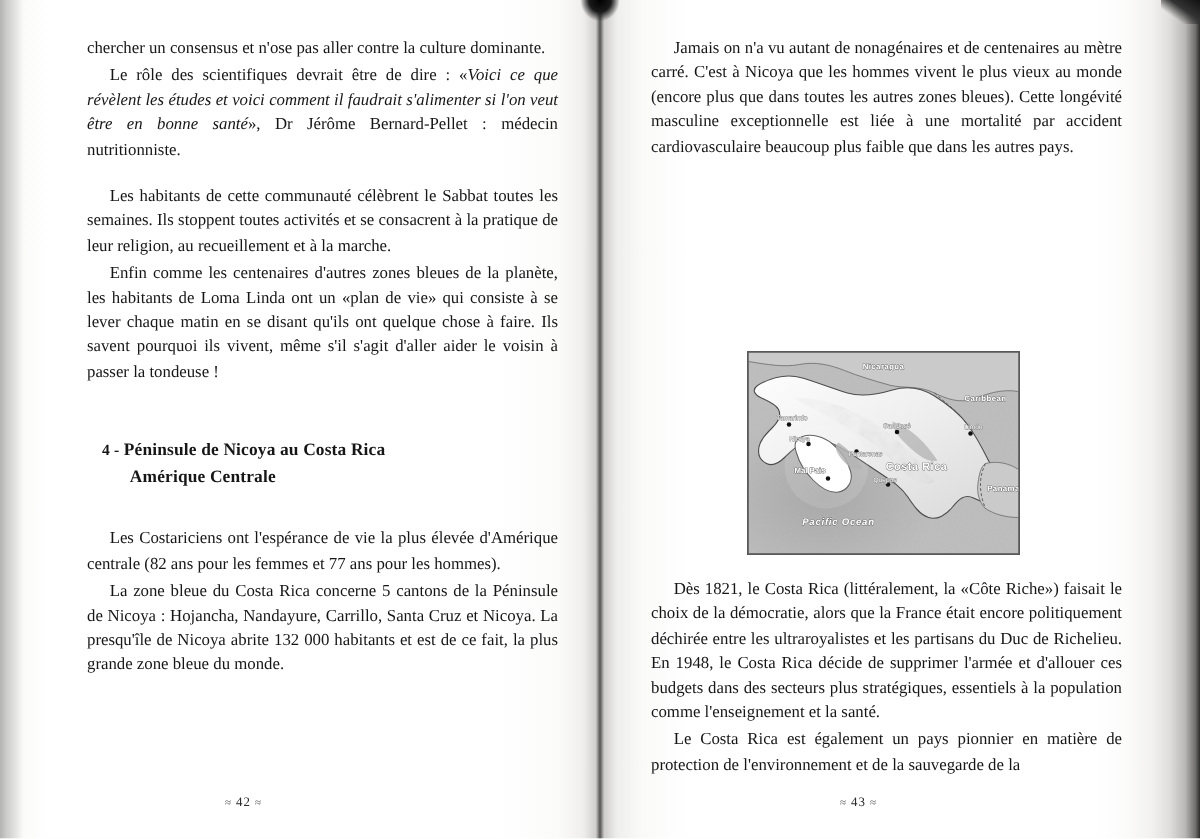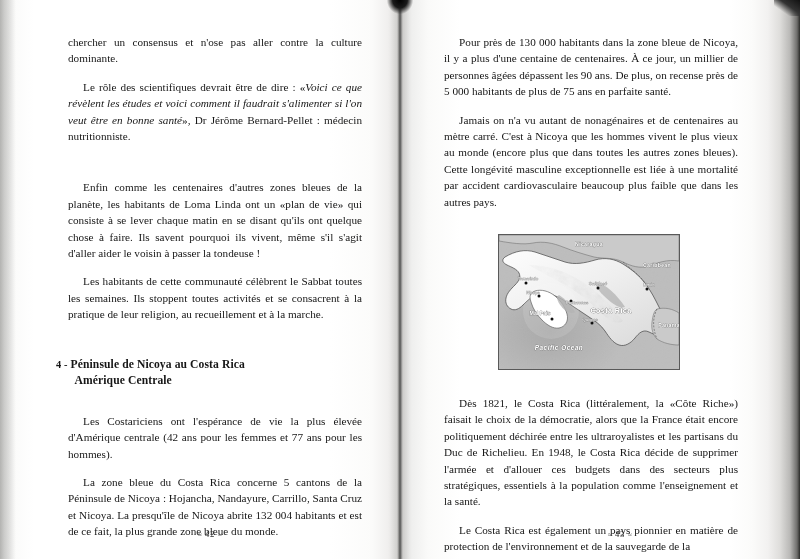--- a/index.html
+++ b/index.html
@@ -57,44 +57,43 @@
     line-height:16.4px;
     color:#161616;
     text-align:justify;
     text-justify:inter-word;
     hyphens:none;
     -webkit-font-smoothing:antialiased;
   }
   .col.left{ left:56px; top:22px; width:318px; }
   .col.right{ left:432px; top:22px; width:318px; }
 
-  p{margin:12px;}
+  p{margin:2px;}
   p.indent{text-indent:1.35em;}
   p.noindent{text-indent:0;}
   .gap{height:11px;}
   .ital{font-style:italic;}
 
   h2.section{
     font-size:11.6px;
     font-weight:bold;
     line-height:16.5px;
-    margin:0;
+    margin:12px;
     text-align:left;
     letter-spacing:.1px;
   }
   h2.section .line2{ display:block; padding-left:1.6em; }
   h2.section .num{ font-size:10.4px; }
 
   
   .folio{
     position:absolute;
     font-size:8.6px;
     color:#2a2a2a;
     letter-spacing:.6px;
-    text-align:center;
     white-space:nowrap;
   }
   .folio.left{ left:150px; top:529px; width:120px; }
   .folio.right{ left:560px; top:529px; width:120px; }
   .folio .orn{ font-size:7.4px; color:#555; }
 
   
   .map-wrap{
     position:absolute; left:498px; top:234px; width:180px; height:134px;
     border:1px solid #5a5a58;
@@ -131,46 +130,45 @@
   <div class="edge-left"></div>
 
   <div class="col left">
 
     <p class="noindent">chercher un consensus et n'ose pas aller contre la culture dominante.</p>
 
     <p class="indent"><span>Le rôle des scientifiques devrait être de dire : «</span><span class="ital">Voici ce que révèlent les études et voici comment il faudrait s'alimenter si l'on veut être en bonne santé</span><span>», Dr Jérôme Bernard-Pellet : médecin nutritionniste.</span></p>
 
     <div class="gap"></div>
 
+    <p class="indent">Les habitants de cette communauté célèbrent le Sabbat toutes les semaines. Ils stoppent toutes activités et se consacrent à la pratique de leur religion, au recueillement et à la marche.</p>
     <p class="indent">Enfin comme les centenaires d'autres zones bleues de la planète, les habitants de Loma Linda ont un «plan de vie» qui consiste à se lever chaque matin en se disant qu'ils ont quelque chose à faire. Ils savent pourquoi ils vivent, même s'il s'agit d'aller aider le voisin à passer la tondeuse !</p>
-    <p class="indent">Les habitants de cette communauté célèbrent le Sabbat toutes les semaines. Ils stoppent toutes activités et se consacrent à la pratique de leur religion, au recueillement et à la marche.</p>
 
     <div class="gap"></div>
     <div class="gap"></div>
 
     <h2 class="section">
       <span class="num">4 -</span>
       <span>Péninsule de Nicoya au Costa Rica</span>
       <span class="line2">Amérique Centrale</span>
     </h2>
 
     <div class="gap"></div>
 
-    <p class="indent">Les Costariciens ont l'espérance de vie la plus élevée d'Amérique centrale (42 ans pour les femmes et 77 ans pour les hommes).</p>
-    <p class="indent">La zone bleue du Costa Rica concerne 5 cantons de la Péninsule de Nicoya : Hojancha, Nandayure, Carrillo, Santa Cruz et Nicoya. La presqu'île de Nicoya abrite 132 004 habitants et est de ce fait, la plus grande zone bleue du monde.</p>
+    <p class="indent">Les Costariciens ont l'espérance de vie la plus élevée d'Amérique centrale (82 ans pour les femmes et 77 ans pour les hommes).</p>
+    <p class="indent">La zone bleue du Costa Rica concerne 5 cantons de la Péninsule de Nicoya : Hojancha, Nandayure, Carrillo, Santa Cruz et Nicoya. La presqu'île de Nicoya abrite 132 000 habitants et est de ce fait, la plus grande zone bleue du monde.</p>
   </div>
 
   <div class="folio left">
     <span class="orn">≈</span>
     <span>42</span>
     <span class="orn">≈</span>
   </div>
 
   <div class="col right">
-    <p class="indent">Pour près de 130 000 habitants dans la zone bleue de Nicoya, il y a plus d'une centaine de centenaires. À ce jour, un millier de personnes âgées dépassent les 90 ans. De plus, on recense près de 5 000 habitants de plus de 75 ans en parfaite santé.</p>
     <p class="indent">Jamais on n'a vu autant de nonagénaires et de centenaires au mètre carré. C'est à Nicoya que les hommes vivent le plus vieux au monde (encore plus que dans toutes les autres zones bleues). Cette longévité masculine exceptionnelle est liée à une mortalité par accident cardiovasculaire beaucoup plus faible que dans les autres pays.</p>
   </div>
 
   <div class="map-wrap">
     <svg viewBox="0 0 180 134" xmlns="http://www.w3.org/2000/svg">
       <defs>
         <linearGradient id="landShade" x1="0" y1="0" x2="1" y2="1">
           <stop offset="0%" stop-color="#fbfbfb"></stop>
           <stop offset="45%" stop-color="#ededed"></stop>
           <stop offset="100%" stop-color="#d6d6d6"></stop>

